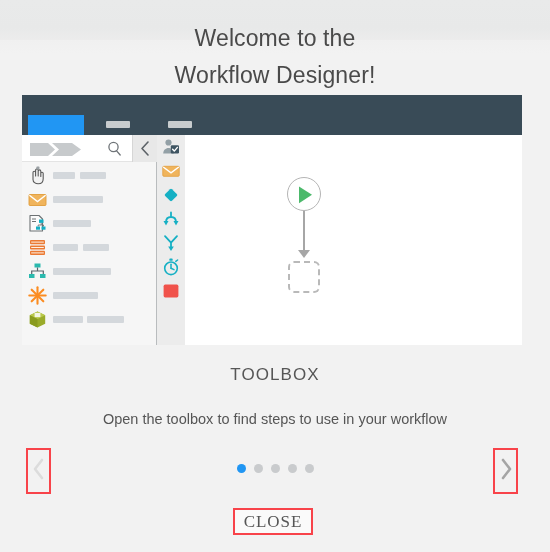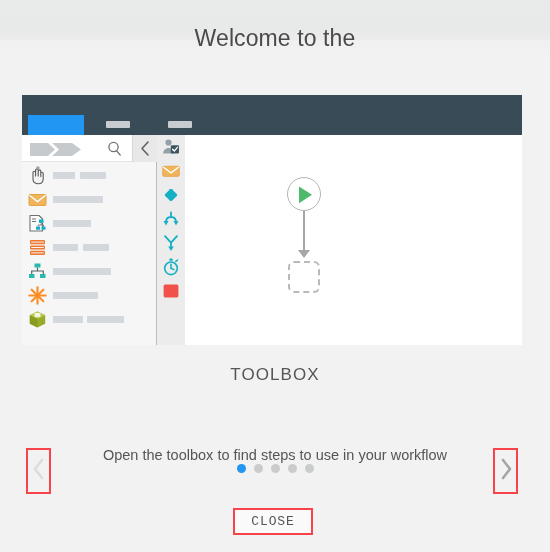--- a/index.html
+++ b/index.html
@@ -144,21 +144,21 @@
   }
 
   
   .caption-title {
     position: absolute; left: 0; top: 365px; width: 550px;
     text-align: center; font-size: 17px; color: #565656;
     letter-spacing: 1.1px;
   }
   .caption-body {
     position: absolute; left: 0; top: 411px; width: 550px;
-    text-align: center; font-size: 14.5px; color: #555; margin-top: 36px;
+    text-align: center; font-size: 14.5px; color: #555;
   }
 
   
   .nav-arrow {
     position: absolute; top: 448px;
     width: 25px; height: 46px;
     border: 2px solid #f8434a;
     background: transparent;
     display: flex; align-items: center; justify-content: center;
   }
@@ -172,35 +172,36 @@
   }
   .dot { width: 9px; height: 9px; border-radius: 50%; background: #c9cbcd; }
   .dot.active { background: #2196f3; }
 
   
   .close-btn {
     position: absolute; left: 233px; top: 508px;
     width: 80px; height: 27px;
     background: #fafafa;
     border: 2px solid #f8434a;
-    font-family: Liberation Mono, monospace;
-    font-size: 13px;
+    font-family: Liberation Serif, serif;
+    font-size: 17px;
     color: #555;
     letter-spacing: 0.9px;
     cursor: pointer;
   }
 </style>
 </head>
 <body>
 
 <div class="top-band"></div>
 <div class="top-band-lower"></div>
 
 <div class="title-wrap">
   <div class="title-line title-line1">Welcome to the</div>
+  <div class="title-line title-line2">Workflow Designer!</div>
 </div>
 
 <div class="shot">
 
   <div class="shot-topbar"></div>
 
   <div class="shot-tabbar">
     <div class="tab tab-active"></div>
     <div class="tab tab-idle tab-2">
       <span class="tab-stub"></span>

